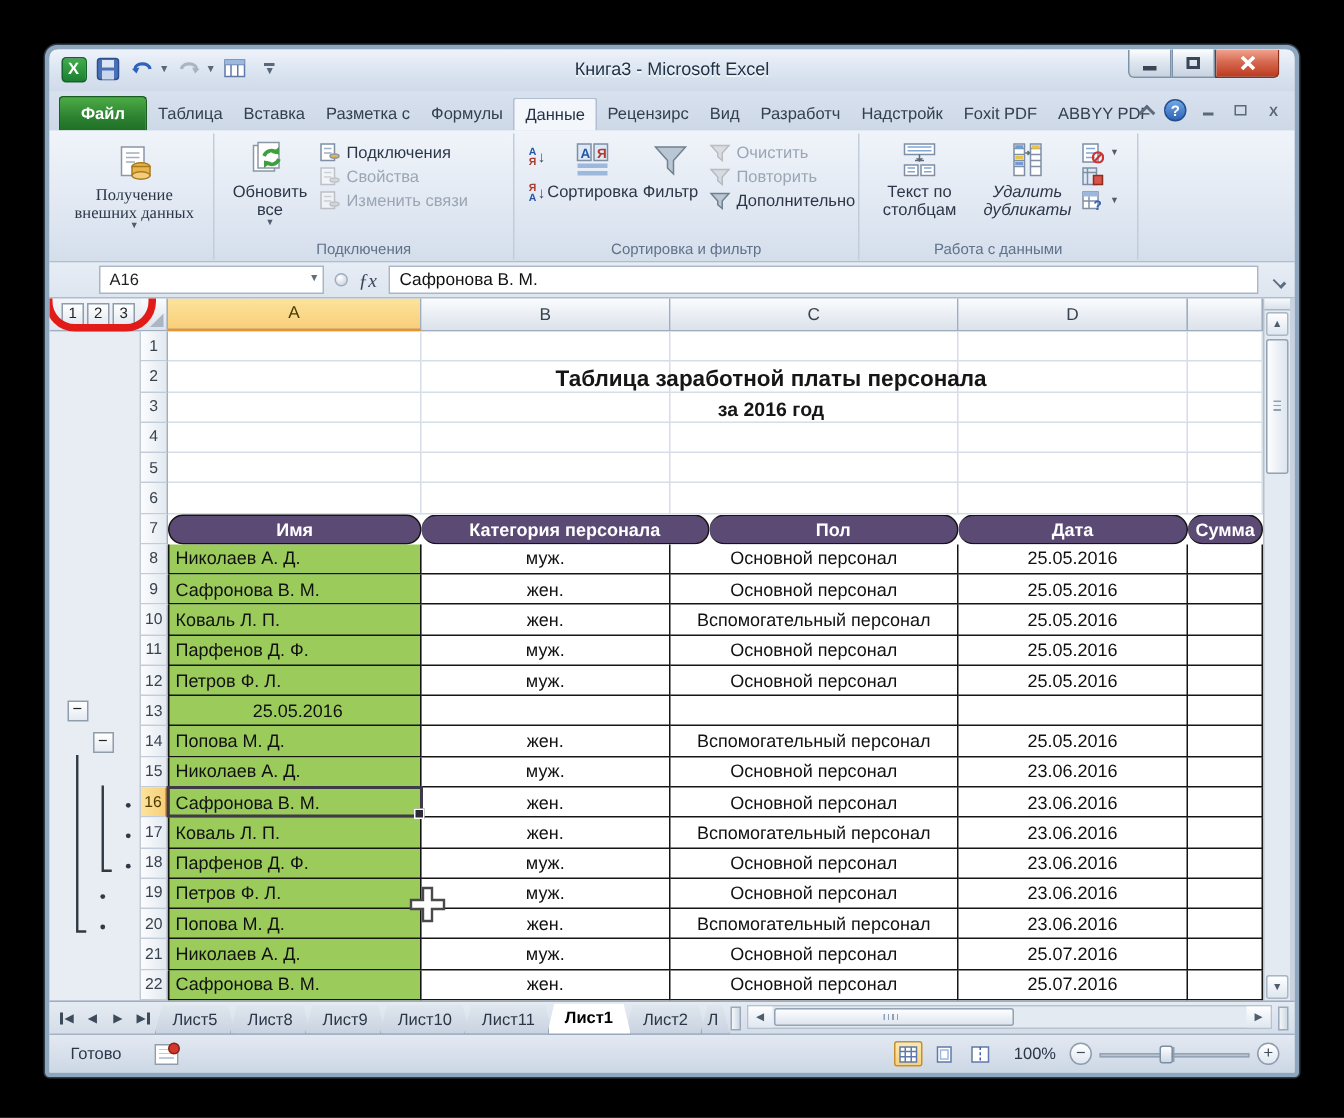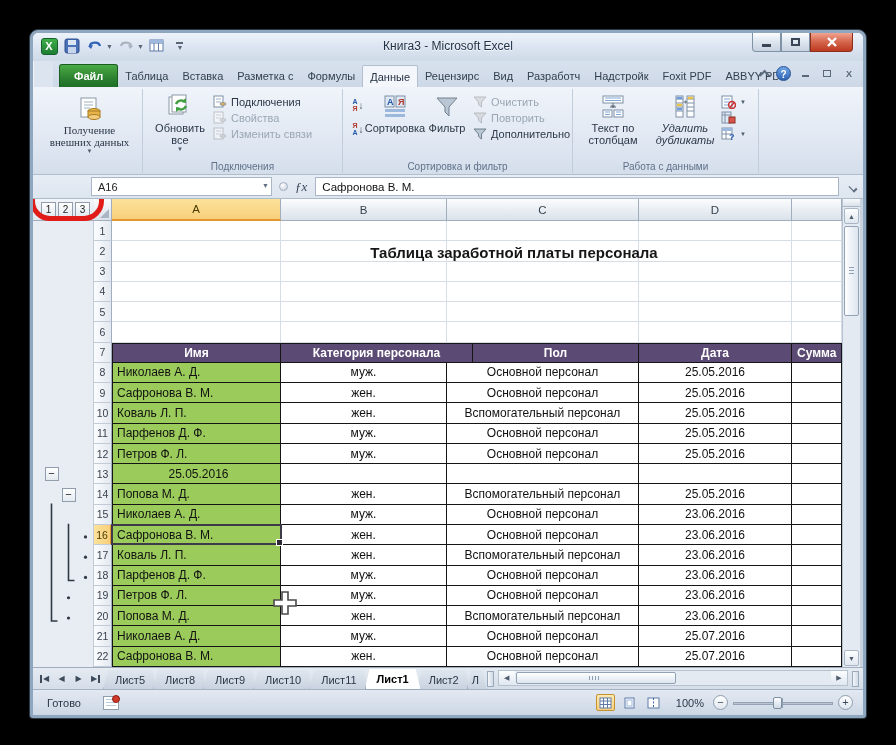--- a/index.html
+++ b/index.html
@@ -25,21 +25,21 @@
   .winbtn { width:29px; height:19px; border:1px solid #7f93a8; border-top:none;
     background:linear-gradient(#fdfeff,#dfe7f0 45%,#c8d3e0); display:flex; align-items:center; justify-content:center; }
   .winbtn:first-child { border-radius:0 0 0 4px; }
   .winbtn.close { width:43px; background:linear-gradient(#f2a490,#d66a51 45%,#bd3a1f); border-color:#8c2f1a;
     border-radius:0 0 4px 0; }
   .glyph-min { width:9px; height:3px; background:#3a4656; margin-top:6px; }
   .glyph-max { width:9px; height:8px; border:2px solid #3a4656; }
 
   
   .rtabs { position:relative; height:26px; background:linear-gradient(#d8e1ee,#cdd8e7);
-    display:flex; align-items:flex-end; padding-left:6px;margin-left:20px; }
+    display:flex; align-items:flex-end; padding-left:6px; }
   .file-tab { height:23px; padding:0 14px; background:linear-gradient(#4cab45,#2c8130 60%,#1f6f28);
     border:1px solid #1a5d22; border-bottom:none; border-radius:3px 3px 0 0; color:#fff; font-weight:bold;
     font-size:11px; display:flex; align-items:center; }
   .rtab { height:22px; padding:0 7px; font-size:11px; color:#32404f; display:flex; align-items:center;
     white-space:nowrap; }
   .rtab.active { background:#f3f6fa; border:1px solid #b2bfd0; border-bottom:none; border-radius:2px 2px 0 0;
     color:#253246; }
   .rtabs-right { position:absolute; right:6px; top:5px; display:flex; align-items:center; gap:6px; }
   .chev-up { width:8px; height:8px; border-left:2px solid #5c6b7d; border-top:2px solid #5c6b7d;
     transform:rotate(45deg) translateY(2px); }
@@ -66,22 +66,22 @@
   .smallbtn.disabled { color:#9aa6b5; }
   .smallbtn.disabled svg { opacity:.45; filter:grayscale(1); }
   .sort-az { width:22px; height:22px; font-size:7px; font-weight:bold; line-height:7px; text-align:center;
     display:flex; align-items:center; justify-content:center; gap:1px; }
   .sort-az .letters { display:flex; flex-direction:column; }
   .ltr-a { color:#2456a8; } .ltr-ya { color:#b03a2e; }
 
   
   .fbar { position:relative; height:24px; background:linear-gradient(#e7edf5,#dde5ef);
     border-bottom:1px solid #aebbca; display:flex; align-items:center; padding-left:33px; }
-  .namebox { width:181px; height:19px; background:#fff; border:1px solid #aab6c6; font-size:11px; color:#222;
-    display:flex; align-items:center; padding-left:6px; position:relative;margin-left:25px; }
+  .namebox { width:150px; height:19px; background:#fff; border:1px solid #aab6c6; font-size:11px; color:#222;
+    display:flex; align-items:center; padding-left:6px; position:relative; }
   .namebox .nb-dd { position:absolute; right:2px; top:4px; font-size:7px; color:#61707f; }
   .fb-dot { width:9px; height:9px; border-radius:50%; background:radial-gradient(circle at 35% 30%,#fff,#c4cedb);
     border:1px solid #9fadbe; margin:0 7px; }
   .fx { font-family:"Liberation Serif", serif; font-style:italic; font-size:13px; color:#39465a; margin-right:8px; }
   .fvalue { flex:1; height:19px; background:#fff; border:1px solid #aab6c6; font-size:11.5px; color:#111;
     display:flex; align-items:center; padding-left:6px; margin-right:24px; }
   .fb-chev { position:absolute; right:6px; top:9px; width:8px; height:8px; border-right:2px solid #5c6b7d;
     border-bottom:2px solid #5c6b7d; transform:rotate(45deg) scaleY(.6); }
 
   
@@ -105,21 +105,21 @@
   .rownum { width:18px; border-right:1px solid #9fadbe; border-bottom:1px solid #c2ccd8; font-size:10.5px;
     color:#38424e; display:flex; align-items:center; justify-content:center;
     background:linear-gradient(90deg,#fbfcfe,#e3e9f0); flex:none; }
   .rownum.sel { background:linear-gradient(90deg,#fce39b,#f8cf7b); border-right:2px solid #e3962f; color:#4a3a00; }
   .cell { border-right:1px solid #d6dde6; border-bottom:1px solid #d6dde6; font-size:12px; color:#111;
     display:flex; align-items:center; flex:none; overflow:hidden; }
   .cell.ctr { justify-content:center; }
   .cell.name { background:#9bcb5b; padding-left:4px; }
   .cell.tb { border-right:1px solid #151515; border-bottom:1px solid #151515; }
   .cell.tb-first { border-left:1px solid #151515; }
-  .cell.hdrp { background:#5b4a74; color:#fff; font-weight:bold; justify-content:center; border-top:1px solid #151515; }
+  .cell.hdrp { background:#5b4a74; color:#fff; font-weight:bold; justify-content:center; border-top:1px solid #151515;border-radius:10px; }
   .titlerow { position:absolute; left:100px; width:640px; text-align:center; font-weight:bold; color:#161616;
     pointer-events:none; }
   .sel-overlay { position:absolute; border:2px solid #3e3a4a; pointer-events:none; }
   .sel-overlay::after { content:""; position:absolute; right:-3px; bottom:-3px; width:5px; height:5px;
     background:#2d2a38; border:1px solid #fff; }
 
   
   .gutter-svg { position:absolute; left:0; top:22px; width:61px; height:446px; }
   .minusbtn { position:absolute; width:14px; height:14px; border:1px solid #8f9dad;
     background:linear-gradient(#fff,#e4eaf1); color:#222; font-size:11px; line-height:11px; text-align:center; }
@@ -479,20 +479,21 @@
     <div class="colhdrs" id="colhdr-host">
       <div class="cornercell hdr-grad"></div>
     <div class="colhdr hdr-grad sel" style="width: 169px;">A</div>
           <div class="colhdr hdr-grad" style="width: 166px;">B</div>
           <div class="colhdr hdr-grad" style="width: 192px;">C</div>
           <div class="colhdr hdr-grad" style="width: 153px;">D</div>
           <div class="colhdr hdr-grad" style="width: 50px;"></div>
         </div>
     <div class="rowsarea" id="rows-host">
       <div class="titlerow" style="top:23px;font-size:15px;">Таблица заработной платы персонала</div>
+      <div class="titlerow" style="top:44px;font-size:13px;">за 2016 год</div>
       <div class="sel-overlay" id="sel-overlay" style="left: 17px; top: 303.05px; width: 171px; height: 21.27px;"></div>
     <div class="grow">
             <div class="rownum">1</div>
             <div class="cell" style="width: 169px;"></div>
             <div class="cell" style="width: 166px;"></div>
             <div class="cell" style="width: 192px;"></div>
             <div class="cell" style="width: 153px;"></div>
             <div class="cell" style="width: 50px;"></div>
           </div>
           <div class="grow">

